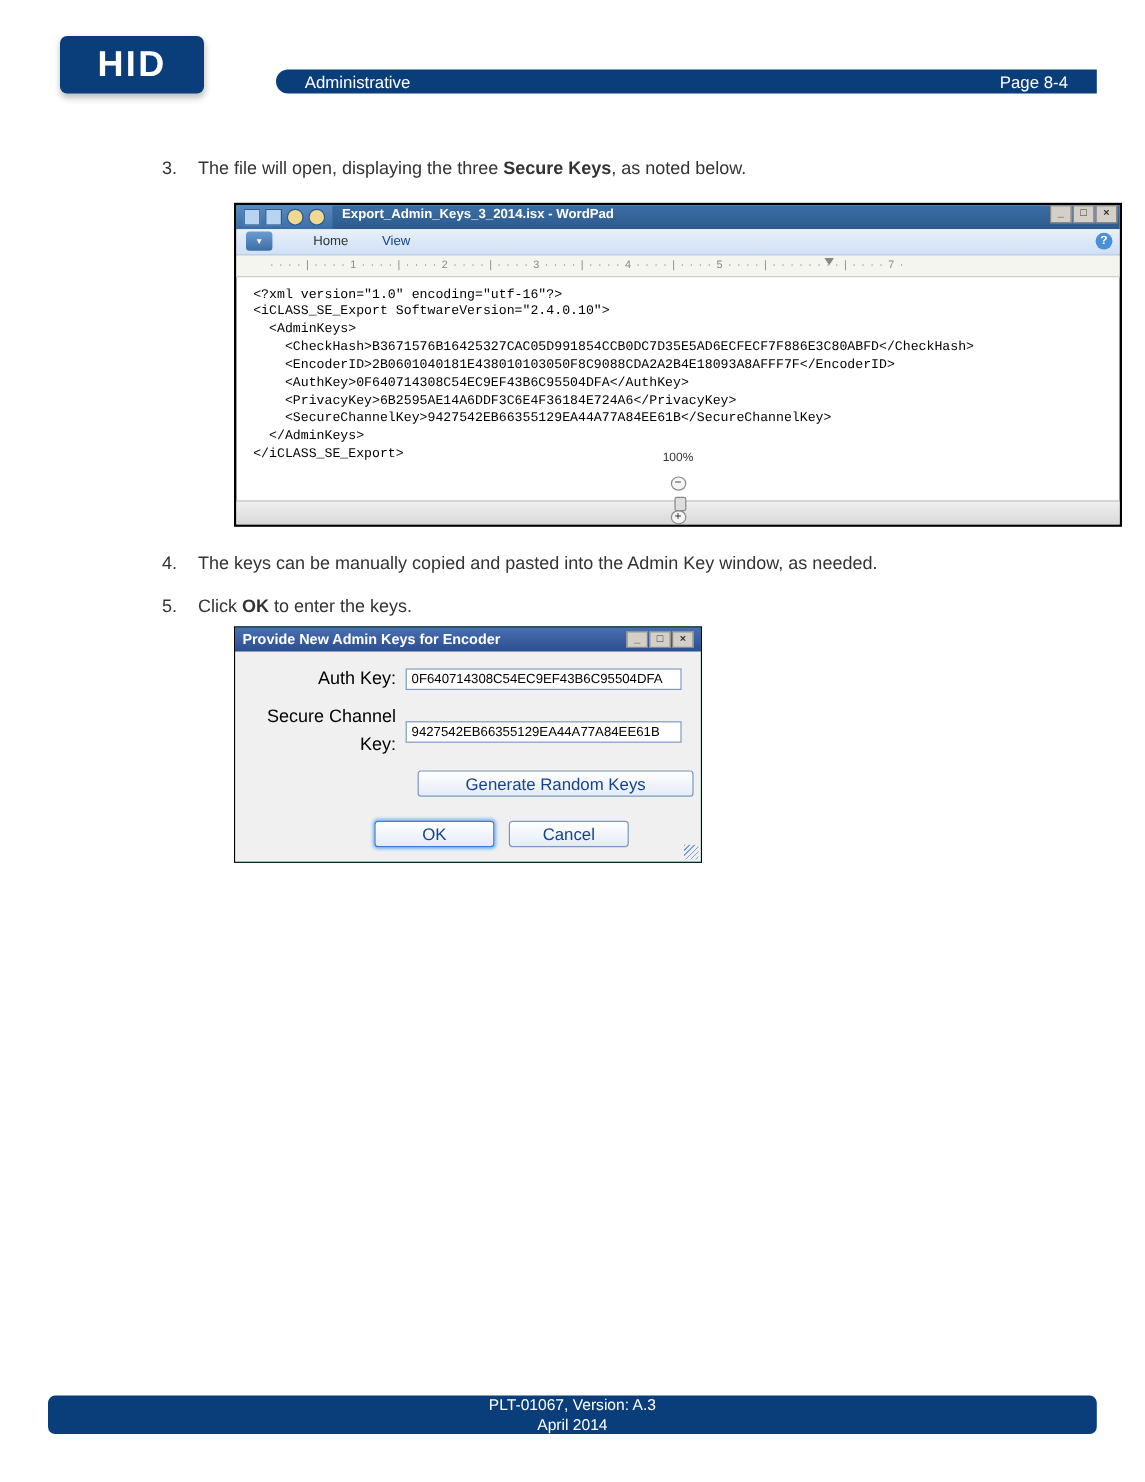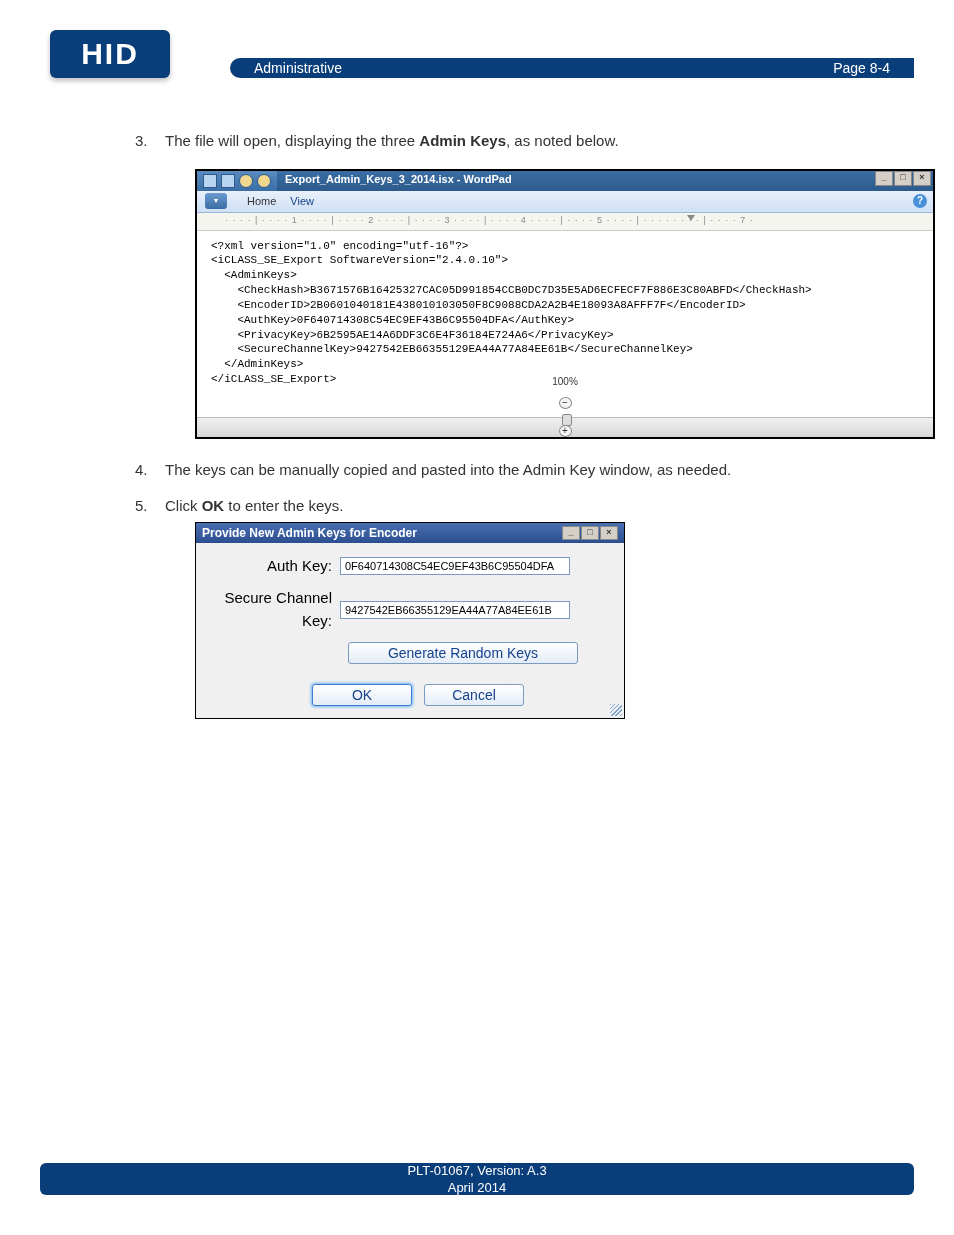--- a/index.html
+++ b/index.html
@@ -129,21 +129,21 @@
     font-size: 9px;
     font-weight: bold;
     color: #333;
   }
   .wp-tabs {
     background: linear-gradient(#e8f0fa, #cfe0f5);
     height: 22px;
     display: flex;
     align-items: center;
     padding-left: 8px;
-    gap: 14px;
+    gap: 28px;
     border-bottom: 1px solid #a0b8d8;
     position: relative;
   }
   .wp-tabmenu {
     width: 22px; height: 16px;
     background: linear-gradient(#6b9bd1, #3a6ea5);
     border-radius: 3px;
     margin-right: 6px;
     display:flex;align-items:center;justify-content:center;
   }
@@ -208,21 +208,21 @@
     background:#f5f5f5;display:flex;align-items:center;justify-content:center;font-size:10px;line-height:1;
   }
   .wp-slider {
     width: 90px; height:4px; background:#bbb;border-radius:2px;position:relative;
   }
   .wp-slider::after {
     content:""; position:absolute;left:42px;top:-3px;width:8px;height:10px;background:#ddd;border:1px solid #888;border-radius:2px;
   }
   .dialog-window {
     margin: 4px 0 0 30px;
-    width: 430px;
+    width: 390px;
     border: 1px solid #000;
     background: #14b8a6;
     font-size: 11px;
   }
   .dlg-titlebar {
     background: linear-gradient(#4a6fb0, #2a4e90);
     color:#fff;
     font-weight:bold;
     font-size:12px;
     height:20px;
@@ -284,21 +284,21 @@
   </div>
   <div class="title-pill">
     <span class="left">Administrative</span>
     <span class="right">Page 8-4</span>
   </div>
 </div>
 
 <div class="content">
   <ol class="steps">
     <li>
-      <span>The file will open, displaying the three </span><b>Admin Keys</b><span>, as noted below.</span>
+      <span>The file will open, displaying the three </span><b>Secure Keys</b><span>, as noted below.</span>
 
       
       <div class="wordpad-window">
         <div class="wp-titlebar">
           <div class="wp-quickaccess">
             <div class="wp-qa-icon"></div>
             <div class="wp-qa-icon"></div>
             <div class="wp-qa-icon undo"></div>
             <div class="wp-qa-icon undo"></div>
           </div>

